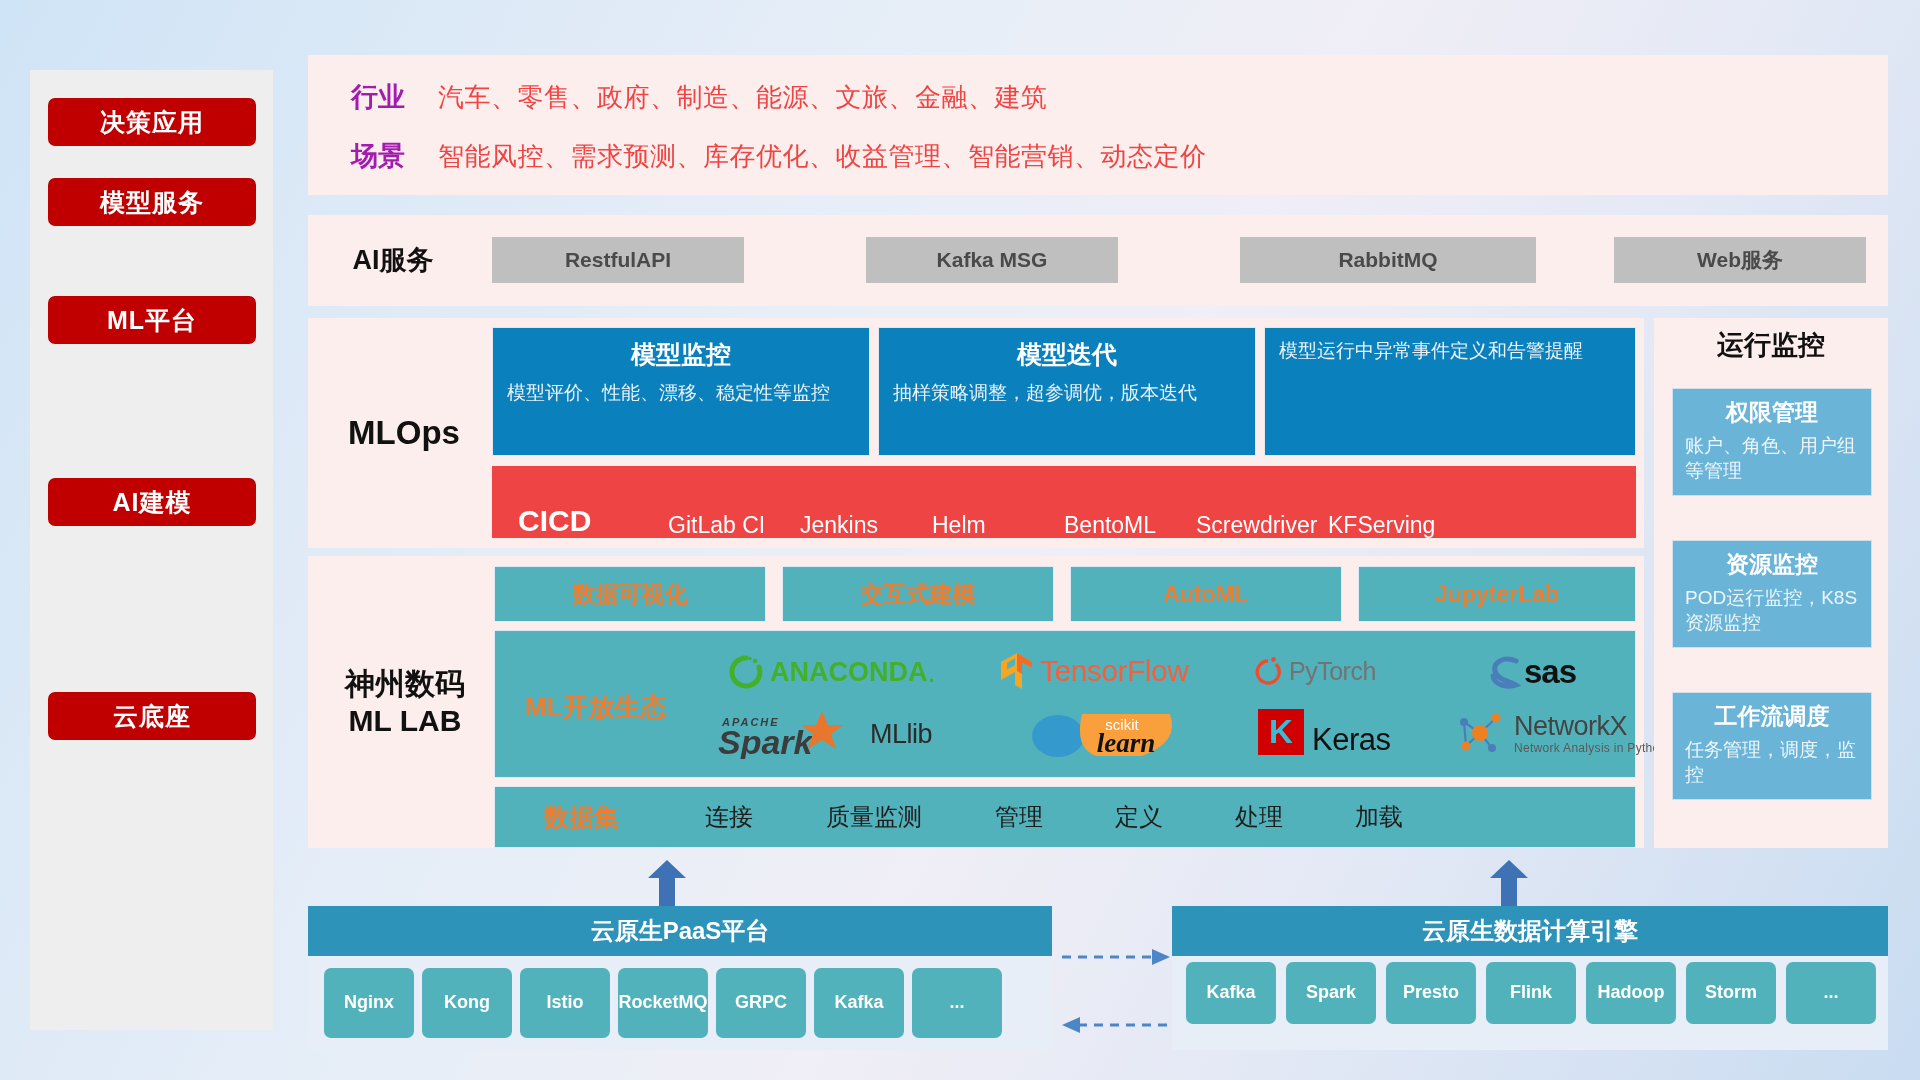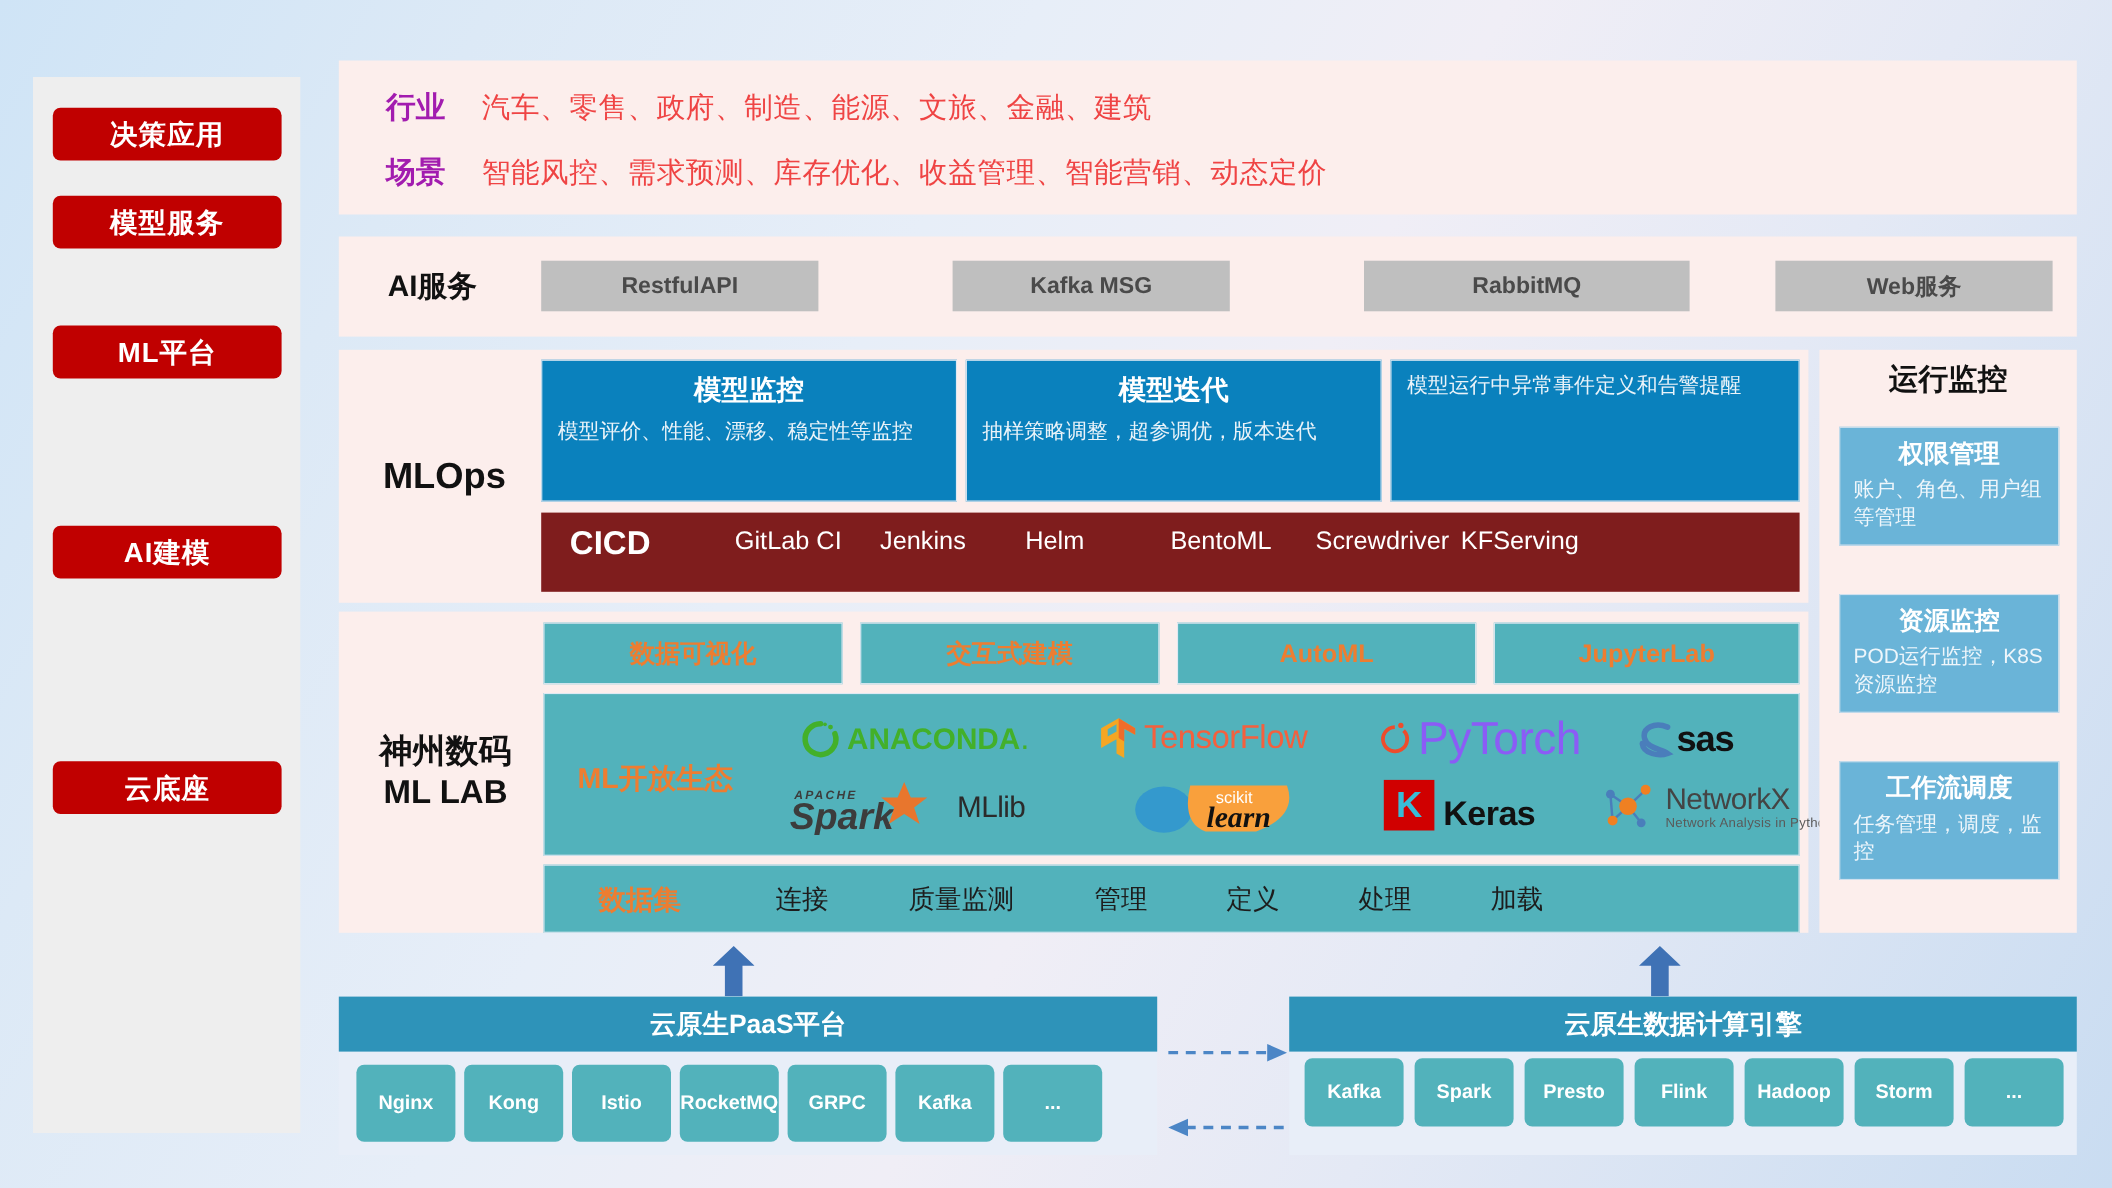--- a/index.html
+++ b/index.html
@@ -49,21 +49,21 @@
     position: absolute; background: #0a81bd; color: #fff;
     border: 1px solid #dfe9f3; padding: 10px 14px 0 14px;
   }
   .blue-card .bc-title {
     font-size: 25px; font-weight: bold; text-align: center; margin-bottom: 9px;
   }
   .blue-card .bc-desc { font-size: 19px; line-height: 1.32; color: #eaf3f9; }
 
   
   .cicd-strip {
-    position: absolute; background: #7f1d1d; display: flex; align-items: flex-start;
+    position: absolute; background: #ef4444; display: flex; align-items: flex-end;
     padding-left: 26px; padding-top: 12px; overflow: hidden;
   }
   .cicd-head { color:#fff; font-weight: bold; font-size: 30px; width: 150px; flex: none; }
   .cicd-item { color:#fff; font-size: 23px; width: 132px; flex: none; line-height: 1.15; word-break: break-all; }
 
   
   .teal { position: absolute; background: #52b2bb; border: 1px solid #dfe9f3; }
   .teal-tab {
     color: #ed7d31; font-weight: bold; font-size: 23px;
     display: flex; align-items: center; justify-content: center; height: 100%;
@@ -199,21 +199,21 @@
       <polygon points="17,1 32,10 32,16 22,10.5 22,22 17,19" fill="#ef6c2a"></polygon>
     </svg>
     <span class="lg-text" style="font-size:30px; color:#f4603e; margin-left:6px; font-weight:normal;">TensorFlow</span>
   </div>
 
   <div class="logo" style="left:1252px; top:650px; width:250px; height:42px;">
     <svg width="32" height="36" viewBox="0 0 32 36">
       <path d="M16 8 a11 11 0 1 0 8 3.2" fill="none" stroke="#ee4c2c" stroke-width="3.4"></path>
       <circle cx="21.5" cy="6.5" r="2.4" fill="#ee4c2c"></circle>
     </svg>
-    <span class="lg-text" style="font-size:42px; color:#8b5cf6; margin-left:5px; font-weight:normal;">PyTorch</span>
+    <span class="lg-text" style="font-size:25px; color:#737373; margin-left:5px; font-weight:normal;">PyTorch</span>
   </div>
 
   <div class="logo" style="left:1490px; top:652px; width:190px; height:40px;">
     <svg width="36" height="34" viewBox="0 0 36 34">
       <path d="M26 6 C14 1 3 7 5 16 C7 25 20 26 26 30 C18 33 4 30 3 21" fill="none" stroke="#4a7ebb" stroke-width="5" stroke-linecap="round"></path>
     </svg>
     <span class="lg-text" style="font-size:33px; color:#111; margin-left:-2px; letter-spacing:-1px;">sas</span>
   </div>
 
   <div class="logo" style="left:718px; top:708px; width:300px; height:52px;">
@@ -231,21 +231,21 @@
       <path d="M52 8 L140 8 Q150 36 112 50 L66 50 Q44 42 52 8 Z" fill="#f9a03c"></path>
       <text x="92" y="24" font-family="Liberation Sans, sans-serif" font-size="15" fill="#ffffff" text-anchor="middle">scikit</text>
       <text x="96" y="46" font-family="Liberation Serif, serif" font-size="27" font-style="italic" font-weight="bold" fill="#111" text-anchor="middle">learn</text>
     </svg>
   </div>
 
   <div class="logo" style="left:1258px; top:706px; width:210px; height:52px;">
     <div style="width:46px; height:46px; background:#d00000; display:flex; align-items:center; justify-content:center;">
       <span style="color:#38bcd6; font-size:33px; font-weight:bold;">K</span>
     </div>
-    <span class="lg-text" style="font-size:31px; color:#111; margin-left:8px; font-weight:bold;margin-top:16px;">Keras</span>
+    <span class="lg-text" style="font-size:31px; color:#111; margin-left:8px; font-weight:normal;margin-top:16px;">Keras</span>
   </div>
 
   <div class="logo" style="left:1456px; top:706px; width:220px; height:54px;">
     <svg width="52" height="50" viewBox="0 0 52 50">
       <g stroke="#4a7ebb" stroke-width="2.2">
         <line x1="24" y1="25" x2="8" y2="14"></line>
           <line x1="24" y1="25" x2="40" y2="10"></line>
         <line x1="24" y1="25" x2="10" y2="38"></line>
           <line x1="24" y1="25" x2="36" y2="40"></line>
         <line x1="8" y1="14" x2="10" y2="38"></line>

